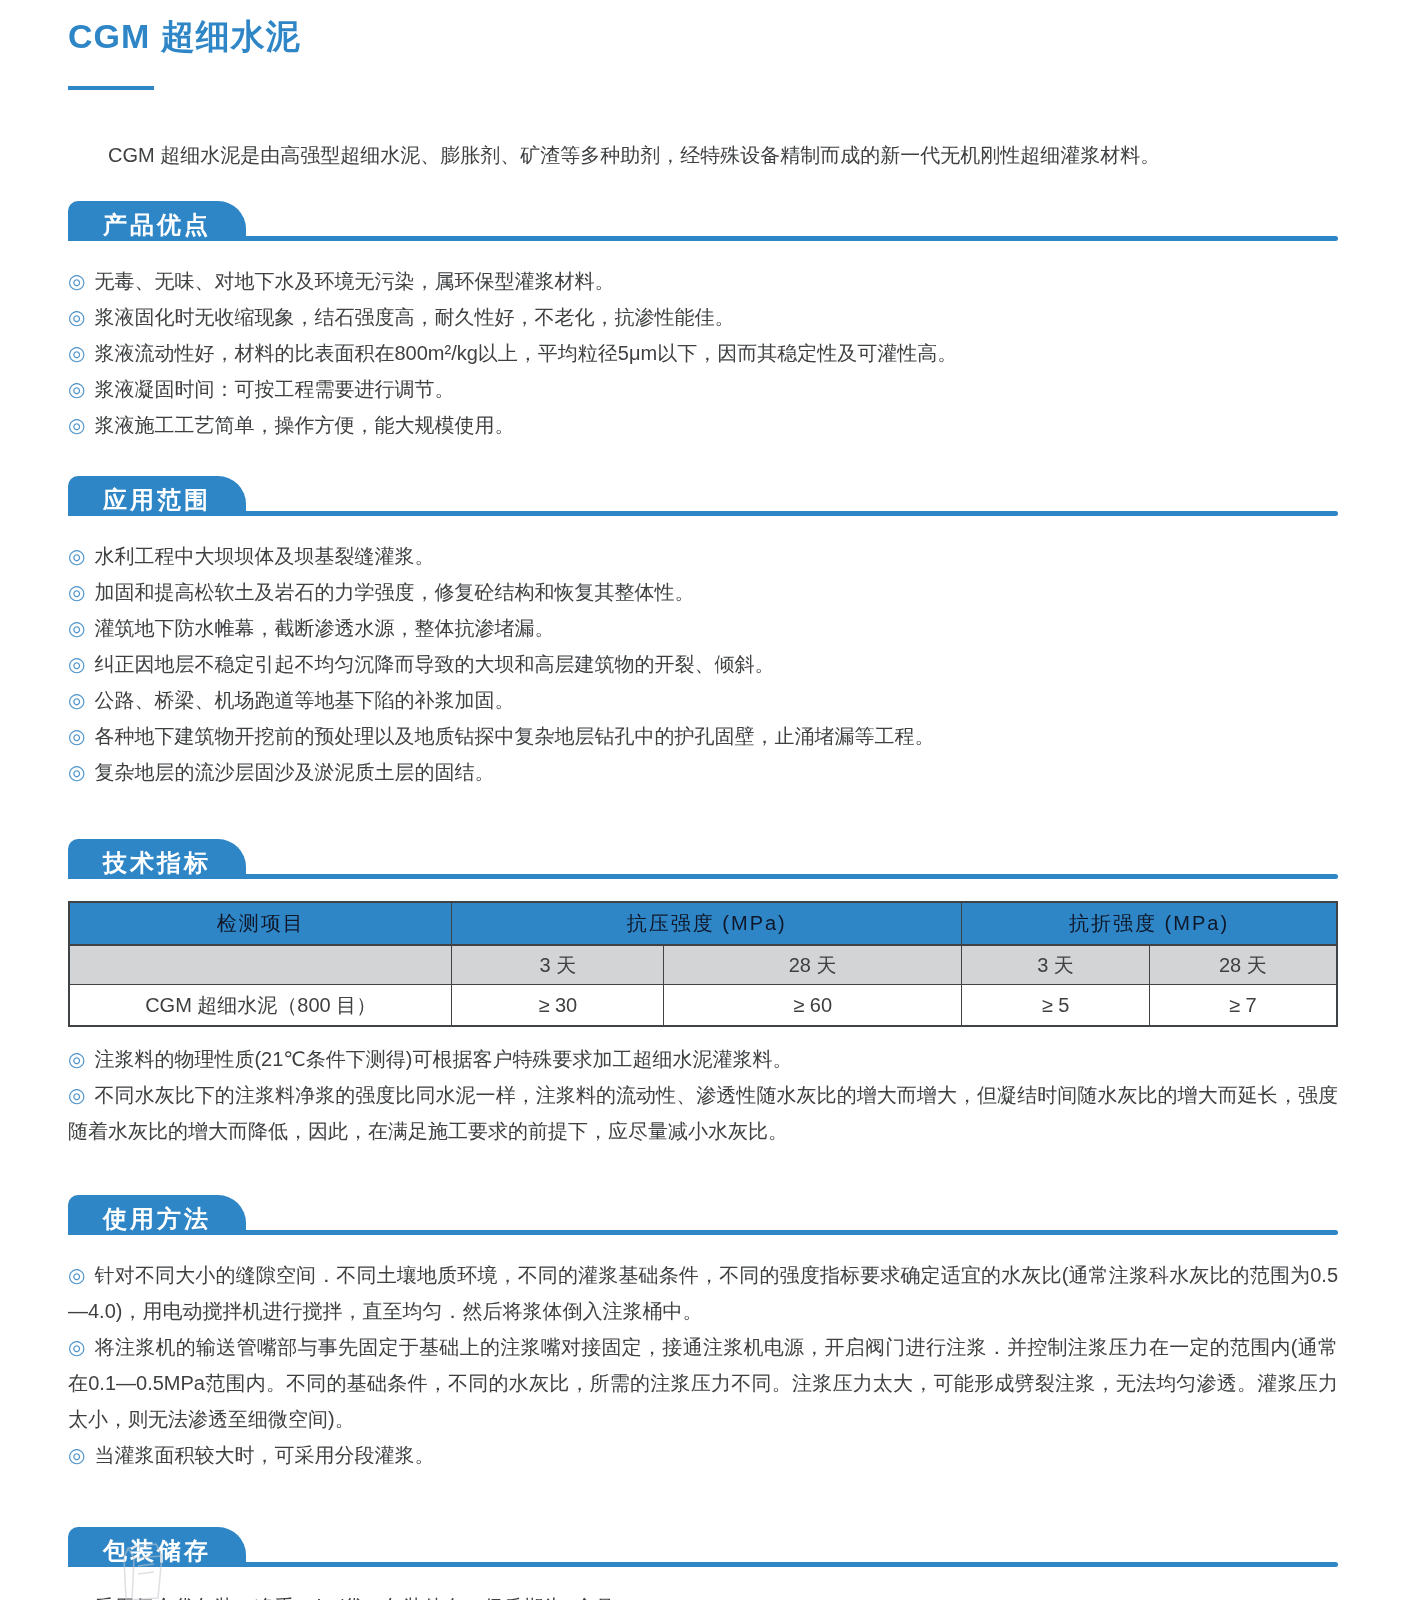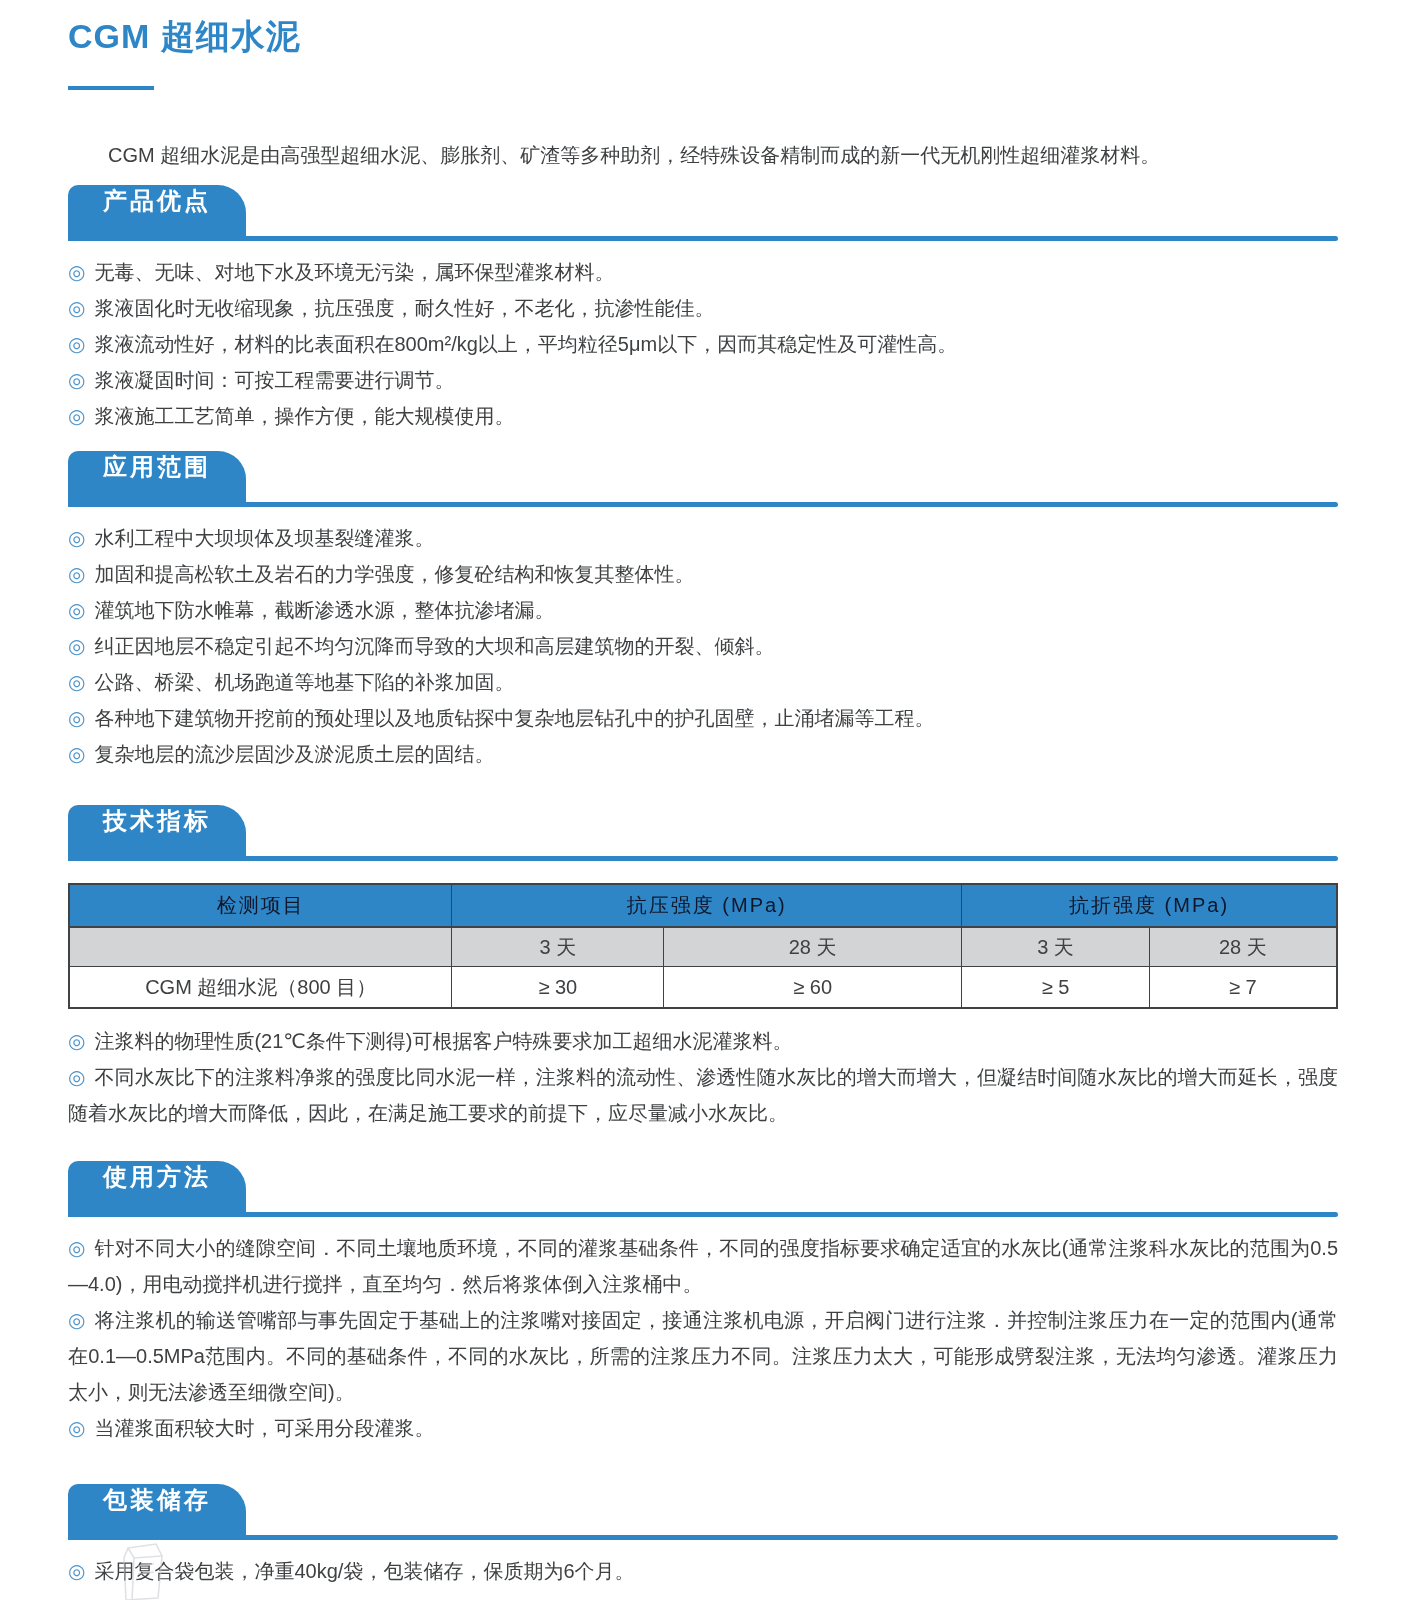--- a/index.html
+++ b/index.html
@@ -53,35 +53,35 @@
     bottom: 0;
     height: 5px;
     background: #2e86c7;
     border-radius: 3px;
   }
   .sec-tab {
     position: absolute;
     left: 0;
     bottom: 0;
     width: 178px;
-    height: 56px;
+    height: 40px;
     background: #2e86c7;
     border-radius: 10px 28px 0 0;
     display: flex;
-    align-items: flex-start;
+    align-items: flex-end;
     justify-content: center;
     color: #ffffff;
     font-size: 24px;
     font-weight: bold;
     letter-spacing: 3px;
   }
 
   
   .list {
-    margin-top: 13px;
+    margin-top: 22px;
   }
   .li {
     font-size: 20px;
     line-height: 36px;
     text-align: justify;
   }
   .bullet {
     color: #4e94cb;
     margin-right: 9px;
     font-size: 20px;
@@ -145,21 +145,21 @@
   <p class="intro">CGM 超细水泥是由高强型超细水泥、膨胀剂、矿渣等多种助剂，经特殊设备精制而成的新一代无机刚性超细灌浆材料。</p>
 
   <div class="sec mt-adv">
     <div class="sec-line"></div>
     <div class="sec-tab">
       <span>产品优点</span>
     </div>
   </div>
   <div class="list">
     <div class="li"><span class="bullet">◎</span><span>无毒、无味、对地下水及环境无污染，属环保型灌浆材料。</span></div>
-    <div class="li"><span class="bullet">◎</span><span>浆液固化时无收缩现象，抗压强度，耐久性好，不老化，抗渗性能佳。</span></div>
+    <div class="li"><span class="bullet">◎</span><span>浆液固化时无收缩现象，结石强度高，耐久性好，不老化，抗渗性能佳。</span></div>
     <div class="li"><span class="bullet">◎</span><span>浆液流动性好，材料的比表面积在800m²/kg以上，平均粒径5μm以下，因而其稳定性及可灌性高。</span></div>
     <div class="li"><span class="bullet">◎</span><span>浆液凝固时间：可按工程需要进行调节。</span></div>
     <div class="li"><span class="bullet">◎</span><span>浆液施工工艺简单，操作方便，能大规模使用。</span></div>
   </div>
 
   <div class="sec mt-app">
     <div class="sec-line"></div>
     <div class="sec-tab">
       <span>应用范围</span>
     </div>

